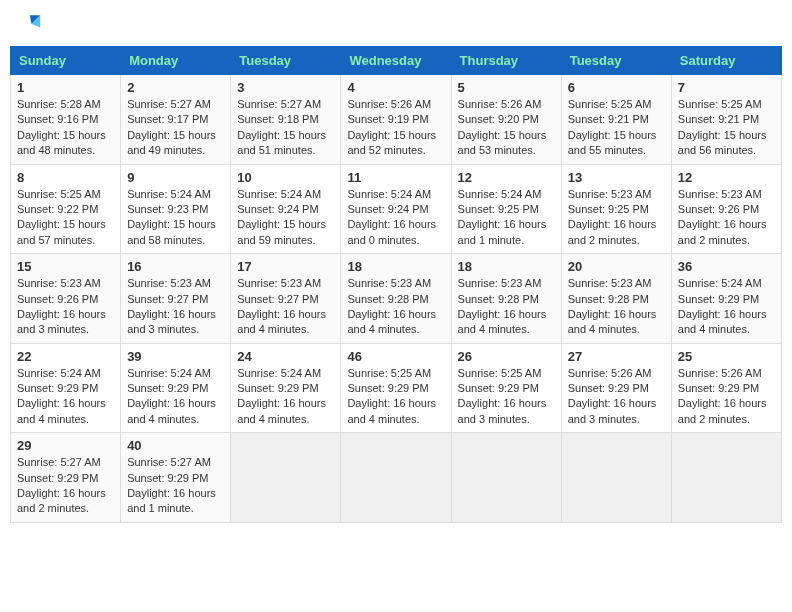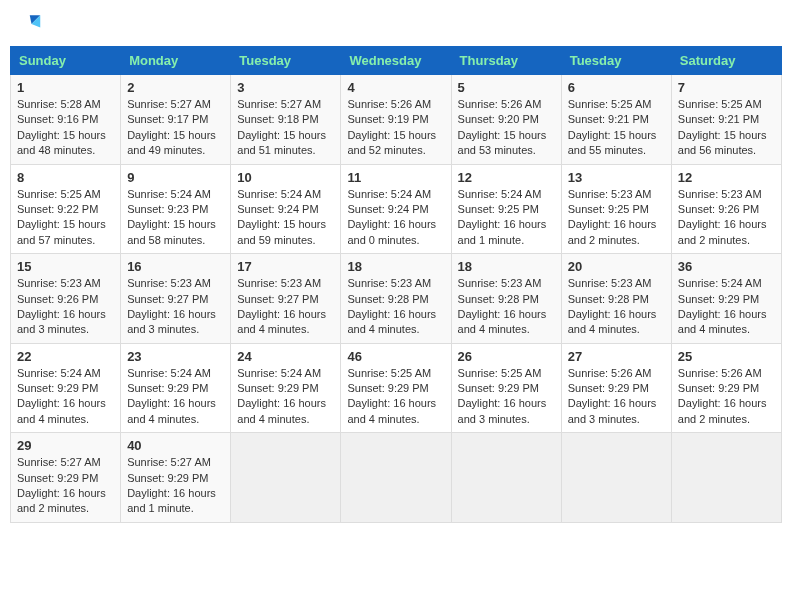--- a/index.html
+++ b/index.html
@@ -170,21 +170,21 @@
         <td><span class="day-num">18</span>
 <span class="day-info">Sunrise: 5:23 AM<br>Sunset: 9:28 PM<br>Daylight: 16 hours and 4 minutes.</span></td>
         <td><span class="day-num">20</span>
 <span class="day-info">Sunrise: 5:23 AM<br>Sunset: 9:28 PM<br>Daylight: 16 hours and 4 minutes.</span></td>
         <td><span class="day-num">36</span>
 <span class="day-info">Sunrise: 5:24 AM<br>Sunset: 9:29 PM<br>Daylight: 16 hours and 4 minutes.</span></td>
       </tr>
       <tr>
         <td><span class="day-num">22</span>
 <span class="day-info">Sunrise: 5:24 AM<br>Sunset: 9:29 PM<br>Daylight: 16 hours and 4 minutes.</span></td>
-        <td><span class="day-num">23</span>
+        <td><span class="day-num">39</span>
 <span class="day-info">Sunrise: 5:24 AM<br>Sunset: 9:29 PM<br>Daylight: 16 hours and 4 minutes.</span></td>
         <td><span class="day-num">24</span>
 <span class="day-info">Sunrise: 5:24 AM<br>Sunset: 9:29 PM<br>Daylight: 16 hours and 4 minutes.</span></td>
         <td><span class="day-num">46</span>
 <span class="day-info">Sunrise: 5:25 AM<br>Sunset: 9:29 PM<br>Daylight: 16 hours and 4 minutes.</span></td>
         <td><span class="day-num">26</span>
 <span class="day-info">Sunrise: 5:25 AM<br>Sunset: 9:29 PM<br>Daylight: 16 hours and 3 minutes.</span></td>
         <td><span class="day-num">27</span>
 <span class="day-info">Sunrise: 5:26 AM<br>Sunset: 9:29 PM<br>Daylight: 16 hours and 3 minutes.</span></td>
         <td><span class="day-num">25</span>

